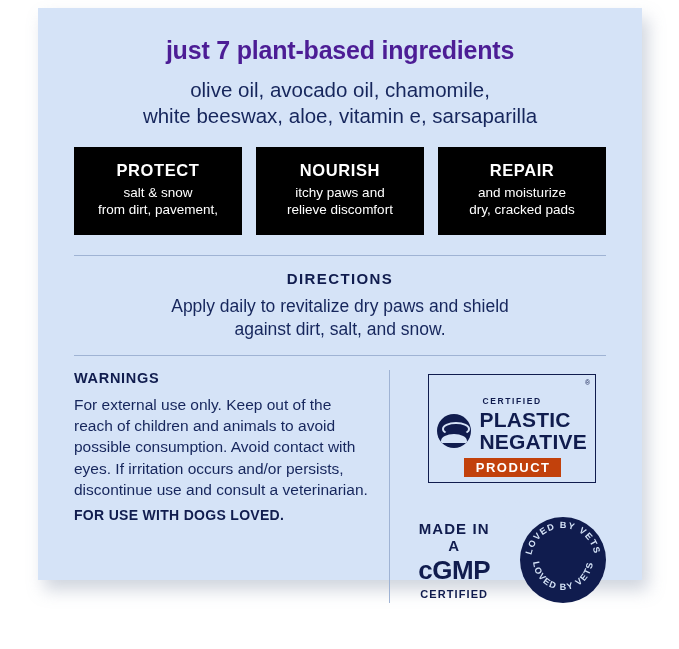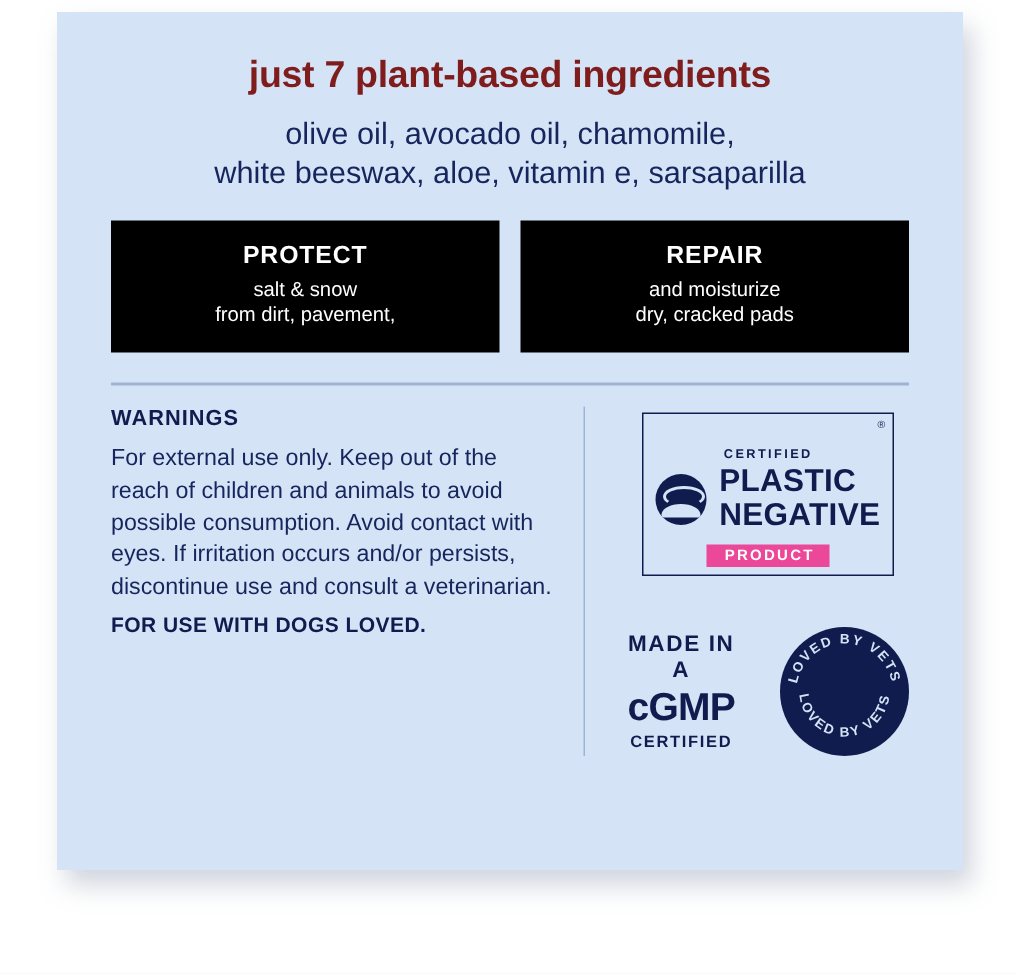--- a/index.html
+++ b/index.html
@@ -31,21 +31,21 @@
 
   .inner {
     position: absolute;
     left: 36px;
     right: 36px;
     top: 20px;
   }
 
   .headline {
     text-align: center;
-    color: #7f1d1d;
+    color: #4c1d95;
     font-size: 25px;
     font-weight: bold;
     letter-spacing: -0.2px;
     margin: 8px 0 12px 0;
   }
 
   .ingredients {
     text-align: center;
     color: #16265c;
     font-size: 20.5px;
@@ -229,23 +229,23 @@
     color: #101c4e;
   }
 
   .pb-bottom {
     text-align: center;
     margin-top: 4px;
   }
 
   .pb-bottom span {
     display: inline-block;
-    background: #ec4899;
+    background: #c2410c;
     color: #ffffff;
-    font-size: 10px;
+    font-size: 13px;
     font-weight: bold;
     letter-spacing: 1.5px;
     padding: 2px 10px 2px 12px;
   }
 
   .badge-row {
     display: flex;
     align-items: center;
     gap: 30px;
     margin-top: 34px;
@@ -314,28 +314,38 @@
         <div>white beeswax, aloe, vitamin e, sarsaparilla</div>
       </div>
 
       <div class="benefits">
         <div class="benefit">
           <div class="benefit-title">PROTECT</div>
           <div class="benefit-desc">salt &amp; snow</div>
           <div class="benefit-desc">from dirt, pavement,</div>
         </div>
         <div class="benefit">
+          <div class="benefit-title">NOURISH</div>
+          <div class="benefit-desc">itchy paws and</div>
+          <div class="benefit-desc">relieve discomfort</div>
+        </div>
+        <div class="benefit">
           <div class="benefit-title">REPAIR</div>
           <div class="benefit-desc">and moisturize</div>
           <div class="benefit-desc">dry, cracked pads</div>
         </div>
       </div>
 
       <div class="rule"></div>
 
+      <div class="directions-block">
+        <div class="directions-title">DIRECTIONS</div>
+        <div class="directions-text">Apply daily to revitalize dry paws and shield</div>
+        <div class="directions-text">against dirt, salt, and snow.</div>
+      </div>
 
       <div class="rule"></div>
 
       <div class="bottom">
         <div class="warnings">
           <div class="warn-title">WARNINGS</div>
           <div class="warn-text">For external use only. Keep out of the reach of children and animals to avoid possible consumption. Avoid contact with eyes. If irritation occurs and/or persists, discontinue use and consult a veterinarian.</div>
           <div class="warn-strong">FOR USE WITH DOGS LOVED.</div>
         </div>
 

